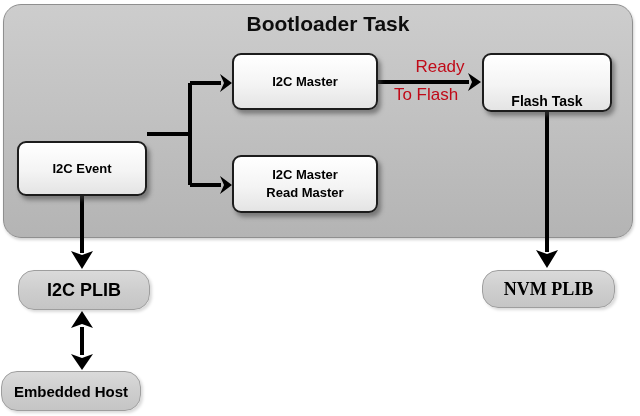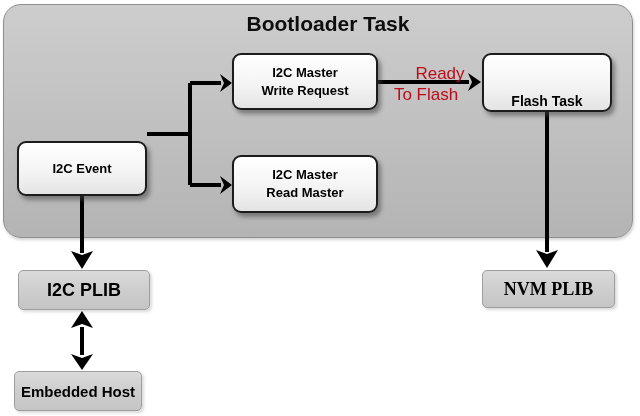--- a/index.html
+++ b/index.html
@@ -44,50 +44,50 @@
   .node-event   { left: 17px;  top: 107px; width: 130px; height: 55px; margin-top: 34px; }
   .node-write   { left: 232px; top: 53px;  width: 146px; height: 57px; }
   .node-read    { left: 232px; top: 155px; width: 146px; height: 58px; }
   .node-flash   { left: 482px; top: 53px;  width: 130px; height: 59px; font-size: 14px; justify-content: flex-end; }
 
   
   .plib {
     position: absolute;
     background: linear-gradient(180deg, #dadada 0%, #cecece 50%, #c5c5c5 100%);
     border: 1px solid #9e9e9e;
-    border-radius: 5px;
+    border-radius: 16px;
     box-shadow: 2px 2px 3px rgba(0,0,0,0.15);
     display: flex; align-items: center; justify-content: center;
     font-weight: bold; color: #000;
     text-align: center;
     box-sizing: border-box;
   }
   .plib-i2c  { left: 18px;  top: 270px; width: 132px; height: 40px; font-size: 18px; }
   .plib-nvm  { left: 482px; top: 270px; width: 133px; height: 38px; font-size: 18px; font-family: Liberation Serif, serif; }
-  .plib-host { left: 14px;  top: 371px; width: 128px; height: 40px; font-size: 15px; }
+  .plib-host { left: 1px;  top: 371px; width: 140px; height: 40px; font-size: 15px; }
 
   
   svg.connectors {
     position: absolute; left: 0; top: 0;
     width: 640px; height: 416px;
     pointer-events: none;
   }
   svg.connectors path { stroke: #000; stroke-width: 4; fill: none; }
   svg.connectors polygon { fill: #000; stroke: none; }
 
   
   .edge-label {
     position: absolute;
     color: #c00a18;
     font-size: 17px; font-weight: 400;
     text-align: center;
     letter-spacing: 0px;
     white-space: nowrap;
   }
-  .edge-label-ready   { left: 400px; top: 64px; width: 80px; }
+  .edge-label-ready   { left: 400px; top: 57px; width: 80px; }
   .edge-label-toflash { left: 384px; top: 85px; width: 84px; }
 </style>
 </head>
 <body>
 
 <div class="stage">
 
   <div class="bootloader-box">
     <div class="bootloader-title">Bootloader Task</div>
   </div>
@@ -125,21 +125,20 @@
       <polygon points="71,354 82,358 93,354 82,370"></polygon>
     </g>
   </svg>
 
   <div class="node node-event">
     <span>I2C Event</span>
   </div>
 
   <div class="node node-write">
     <span>I2C Master</span>
-    <span>Write Request</span>
   </div>
 
   <div class="node node-read">
     <span>I2C Master</span>
     <span>Read Master</span>
   </div>
 
   <div class="node node-flash">
     <span>Flash Task</span>
   </div>

